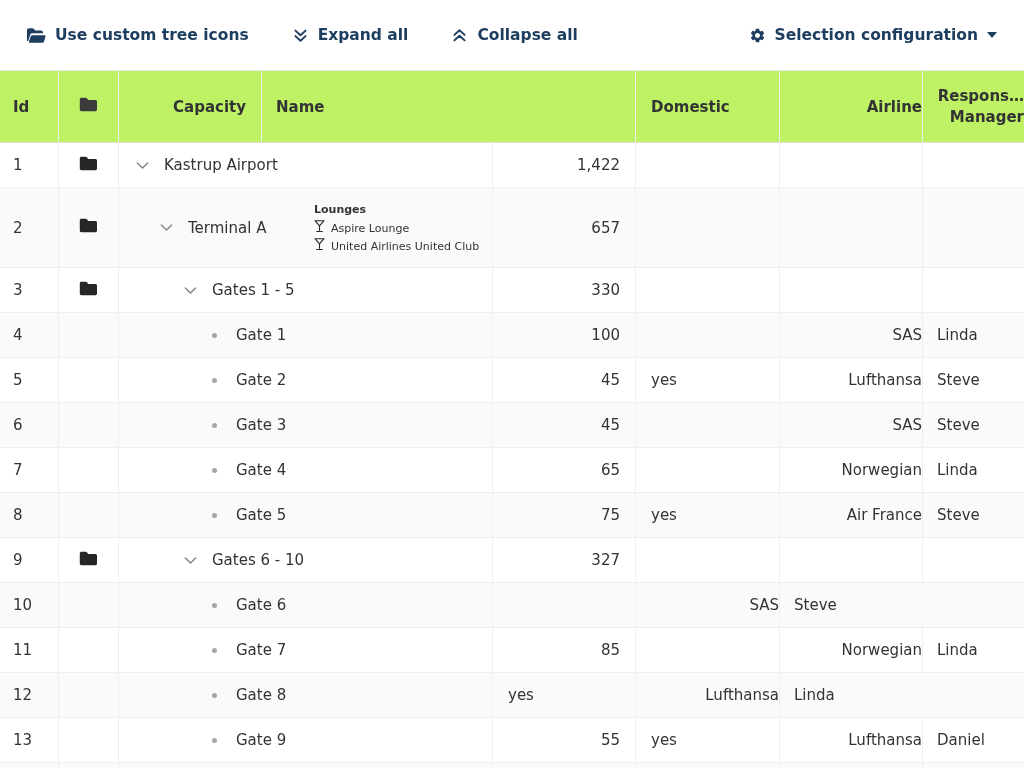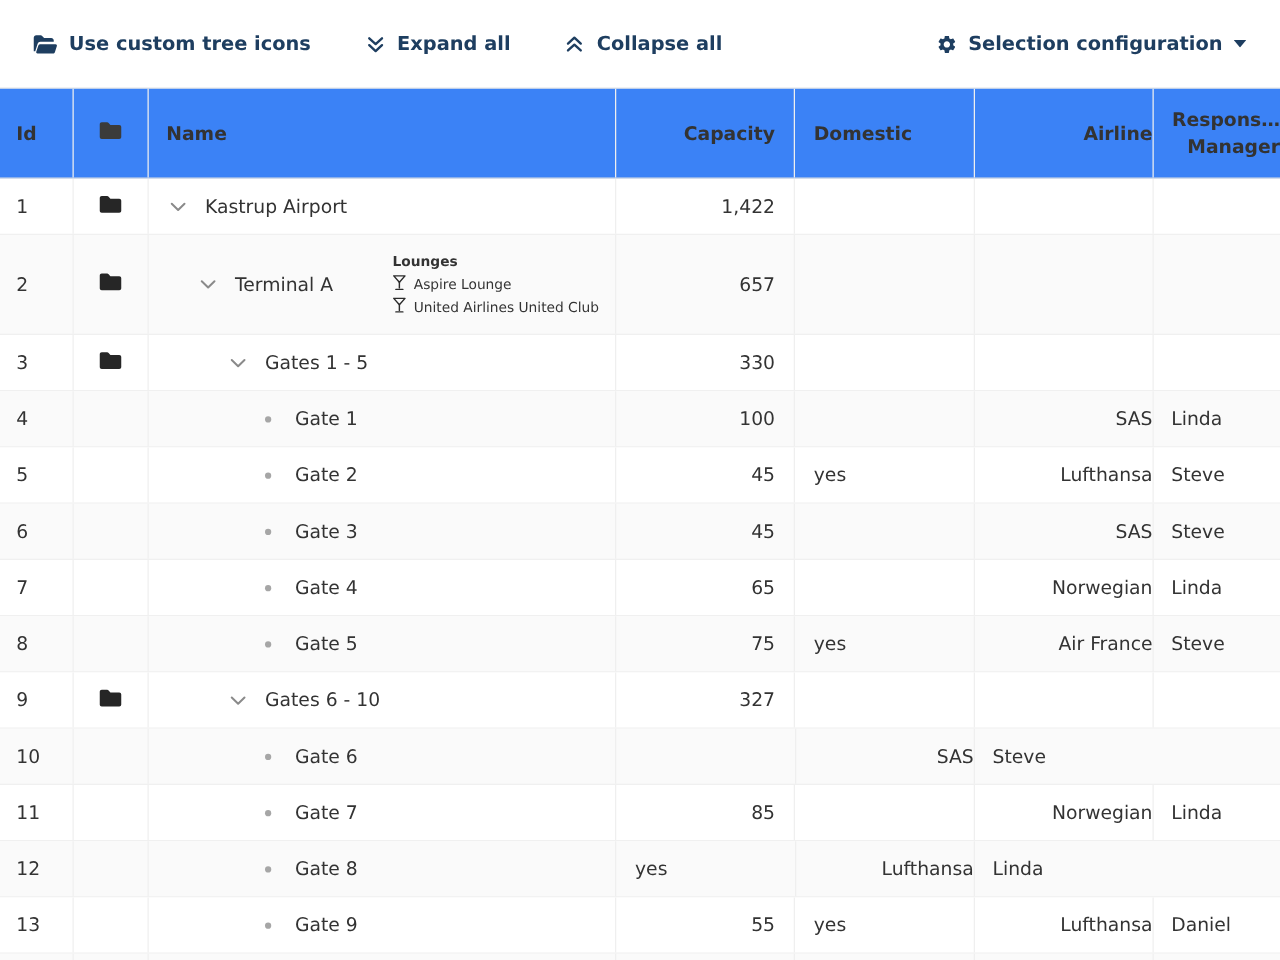--- a/index.html
+++ b/index.html
@@ -23,21 +23,21 @@
     white-space:nowrap; user-select:none;
   }
   .tb-btn .ic { display:flex; align-items:center; }
 
   
   .grid { border-top:1px solid #e4e4e4; font-size:15px; }
   .row { display:flex; height:45px; border-bottom:1px solid #f0f0f0; background:#fff; }
   .row.alt { background:#fafafa; }
   .row.tall { height:80px; }
   .row.partial { height:6px; border-bottom:none; }
-  .hrow { height:72px; border-bottom:1px solid #e0e0e0; font-weight:600; background:#3b82f6; }
+  .hrow { height:72px; border-bottom:1px solid #e0e0e0; font-weight:600; background:#bef264; }
   .c {
     display:flex; align-items:center; height:100%;
     border-right:1px solid #efefef; overflow:hidden; white-space:nowrap;
   }
   .c:last-child { border-right:none; }
   .col-id   { width:59px;  padding-left:13px; }
   .col-icon { width:60px;  justify-content:center; }
   .col-name { width:374px; padding-left:14px; position:relative; }
   .col-cap  { width:143px; justify-content:flex-end; padding-right:15px; }
   .col-dom  { width:144px; padding-left:15px;text-align:center; }
@@ -122,25 +122,25 @@
       <div class="c col-id">
           <span>Id</span>
         </div>
       <div class="c col-icon">
         <span>
           <svg width="19" height="15" viewBox="0 0 19 15" fill="#3b3b3b">
             <path d="M.8 2.4C.8 1.5 1.5.8 2.4.8h4.3c.5 0 .9.2 1.2.5l1.4 1.6h7.1c.9 0 1.6.7 1.6 1.6v8.1c0 .9-.7 1.6-1.6 1.6H2.4c-.9 0-1.6-.7-1.6-1.6V2.4z"></path>
           </svg>
         </span>
       </div>
+      <div class="c col-cap">
+          <span>Capacity</span>
+        </div>
       <div class="c col-name">
           <span>Name</span>
-        </div>
-      <div class="c col-cap">
-          <span>Capacity</span>
         </div>
       <div class="c col-dom">
           <span>Domestic</span>
         </div>
       <div class="c col-air">
           <span>Airline</span>
         </div>
       <div class="c col-mgr">
         <span>Respons…</span>
         <span>Manager</span>

